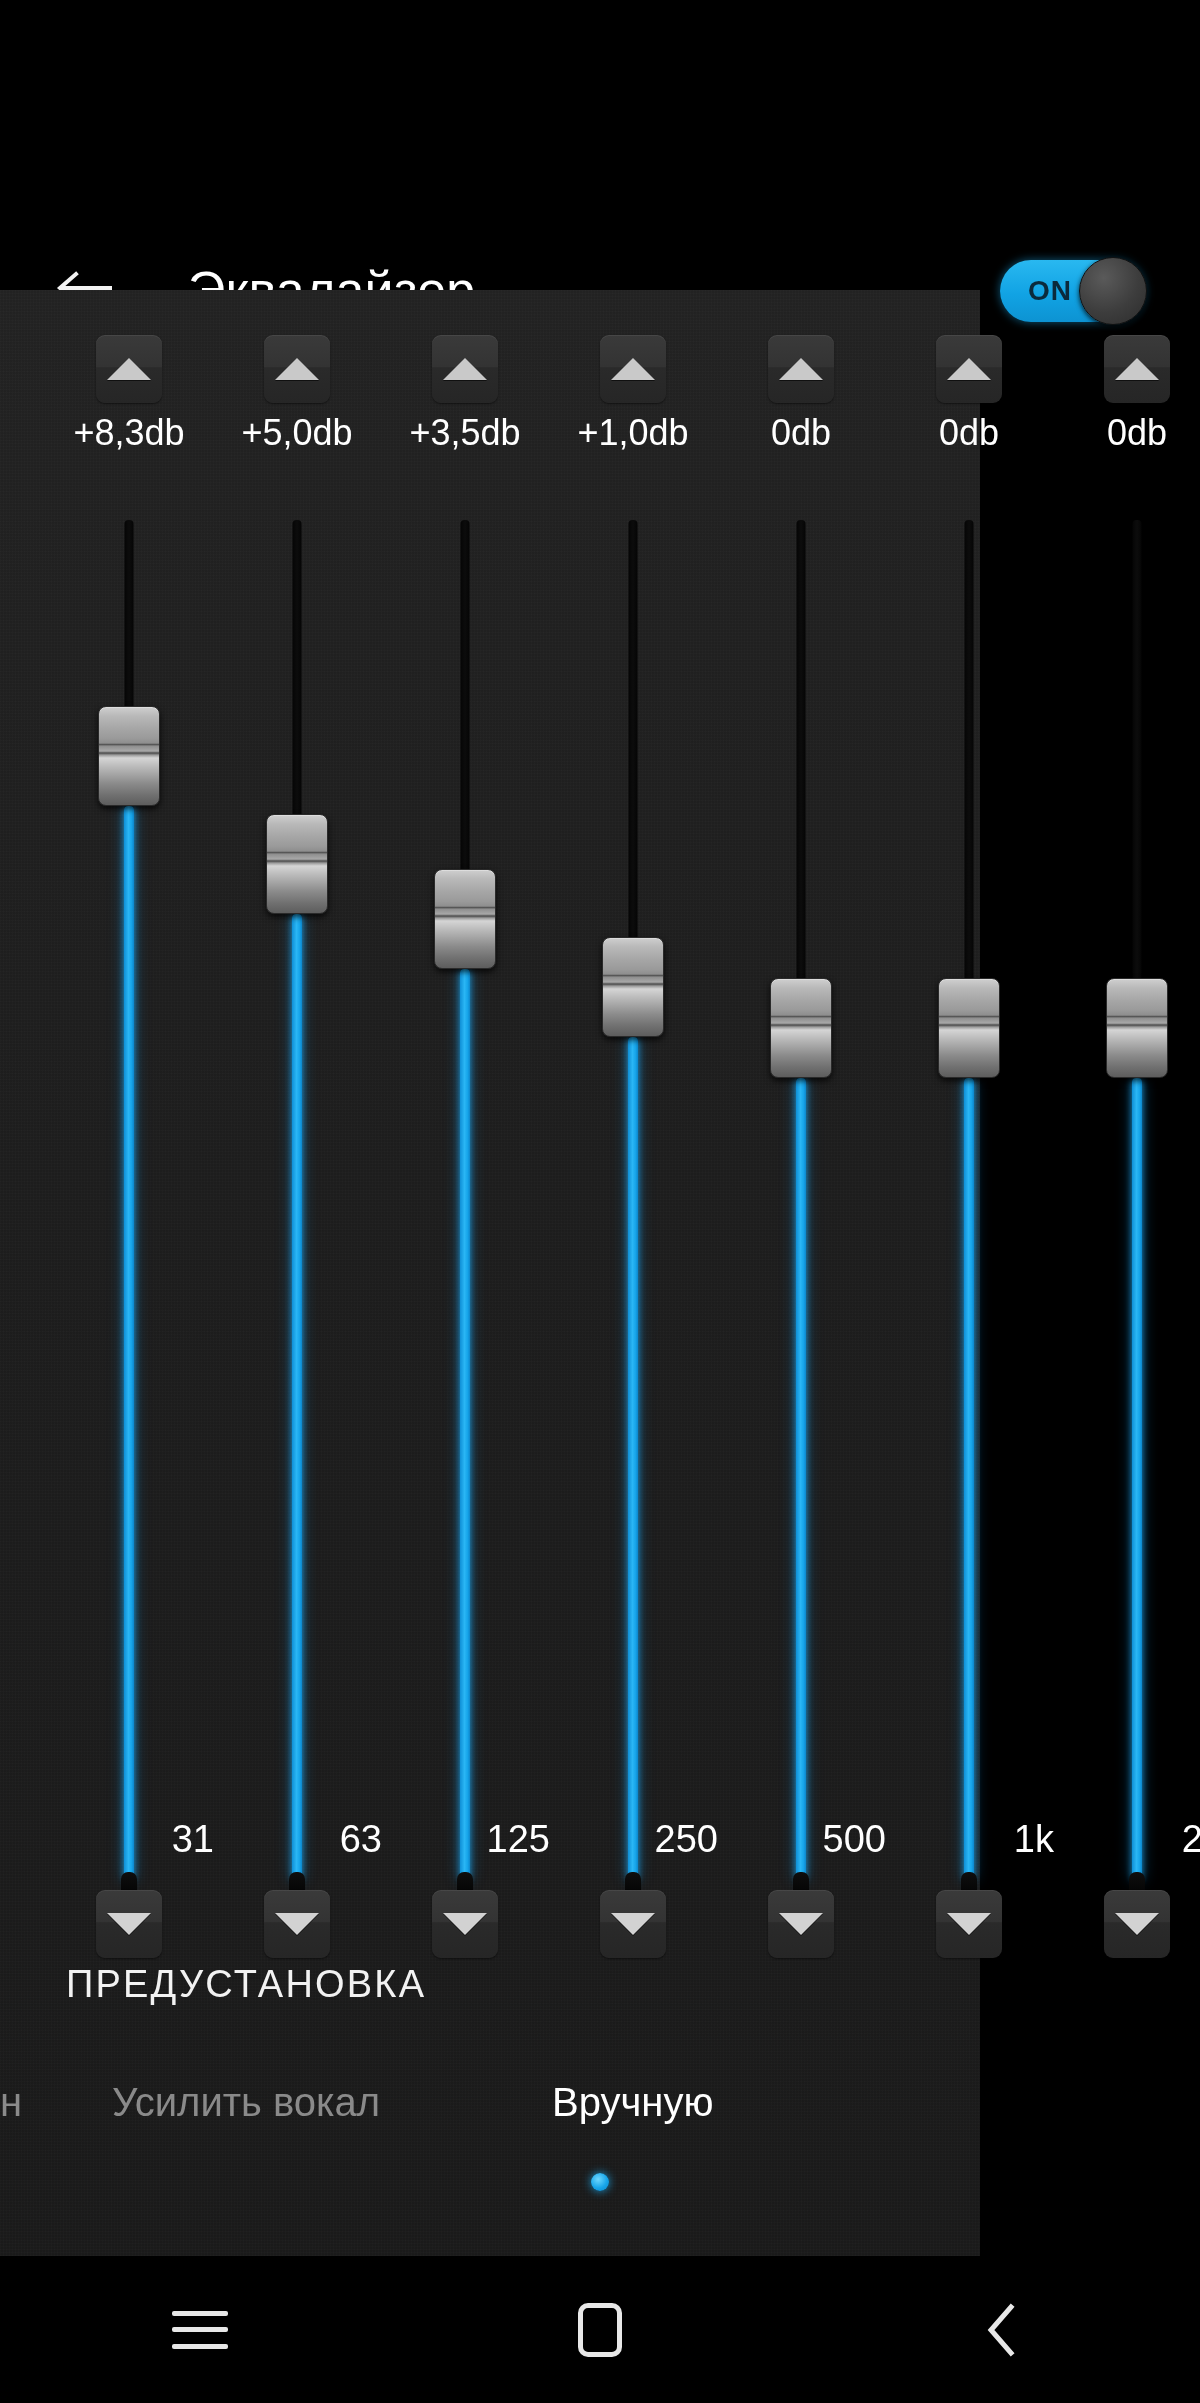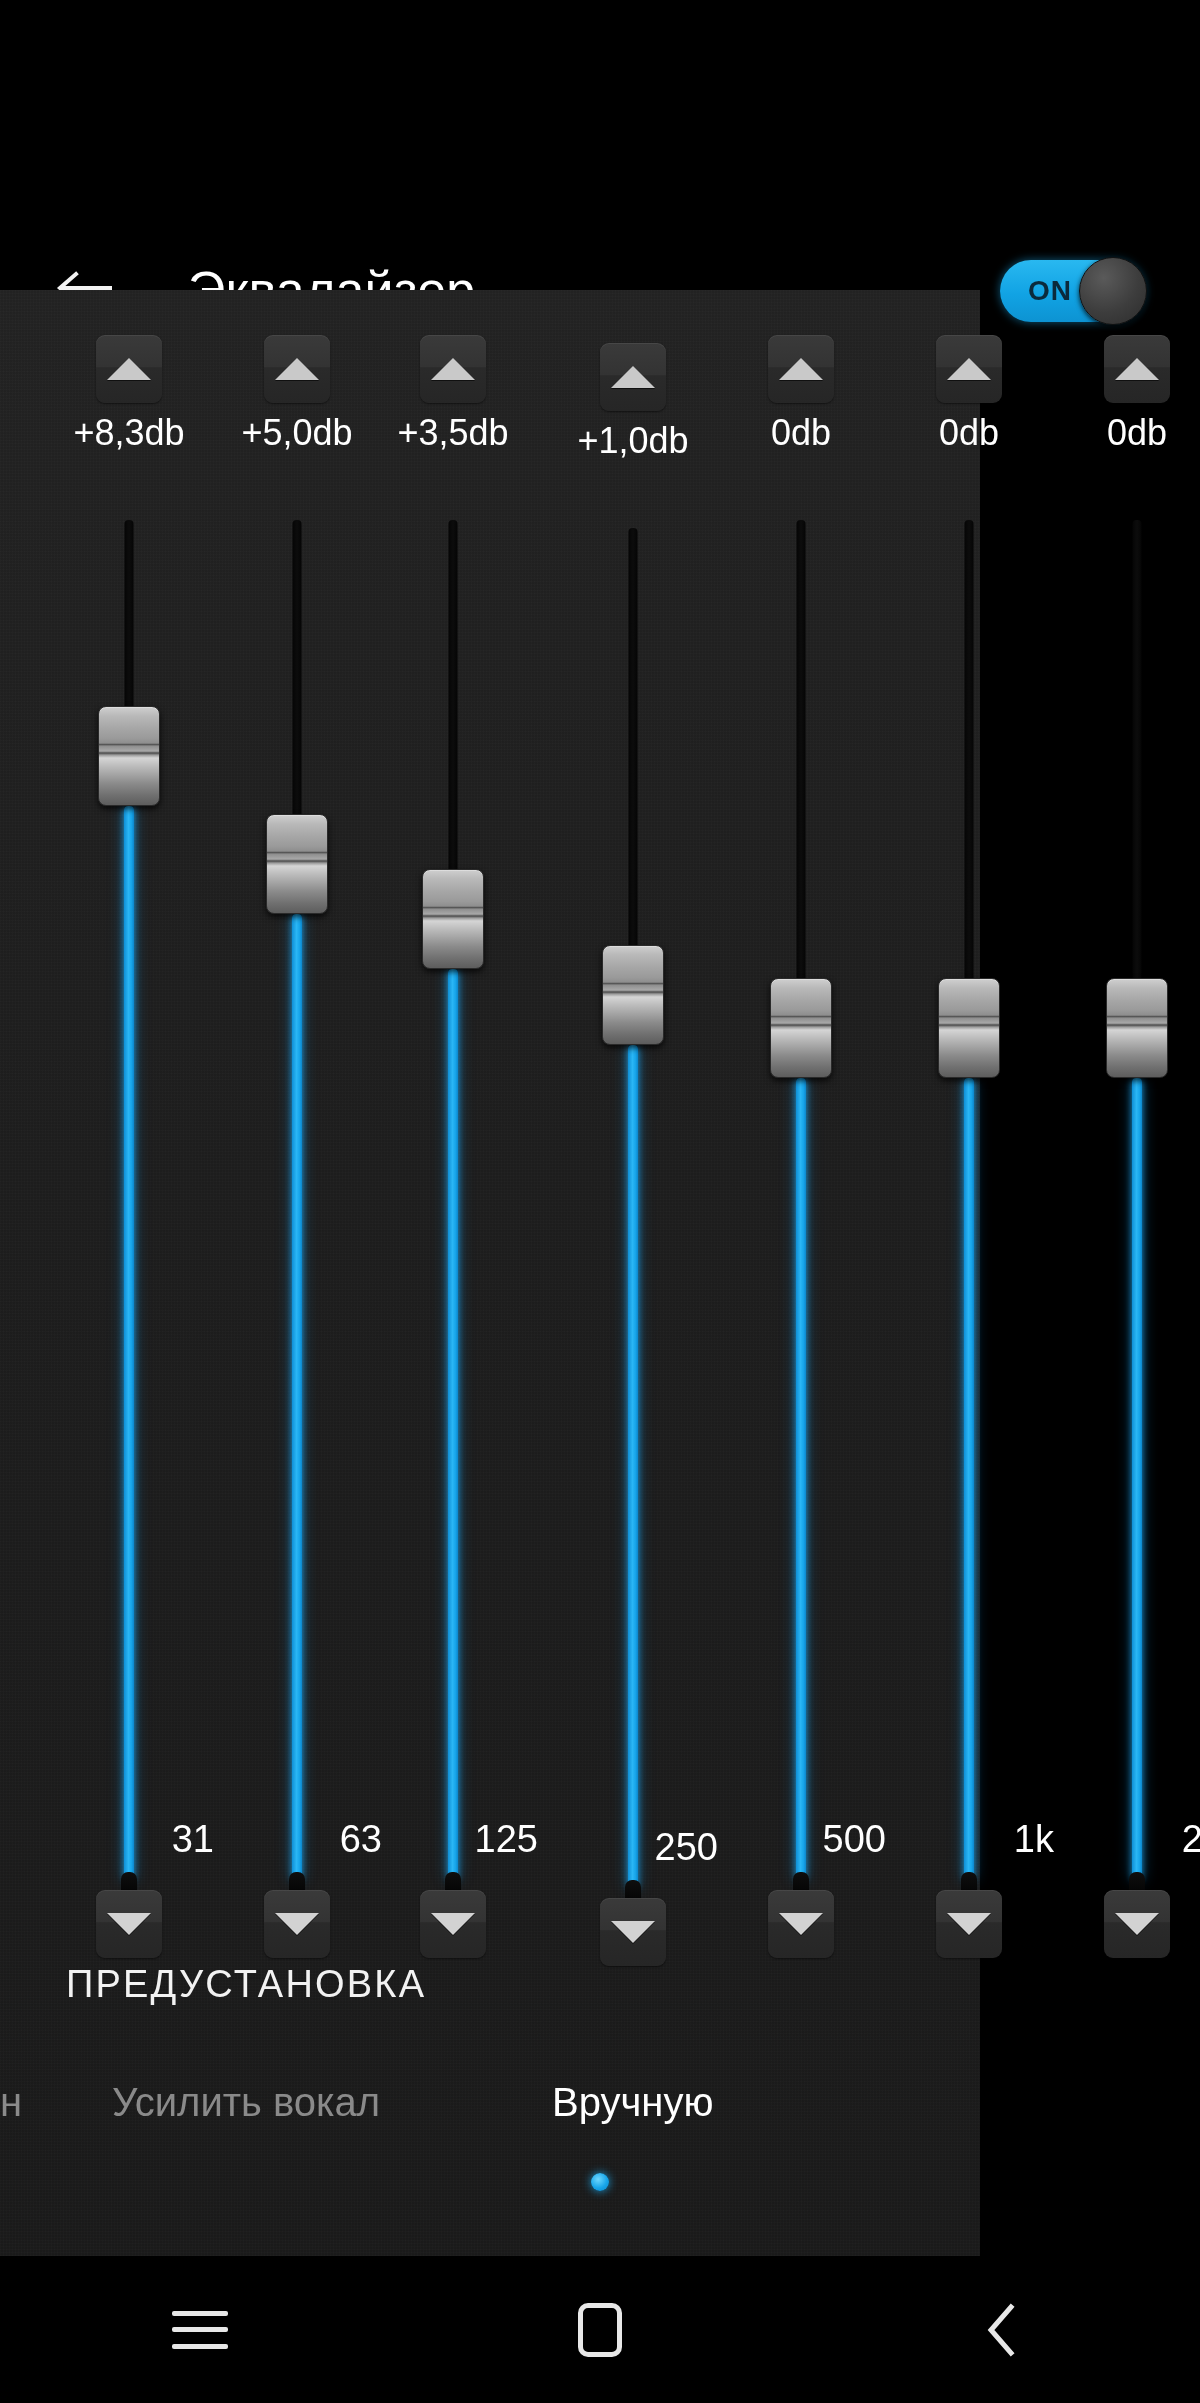--- a/index.html
+++ b/index.html
@@ -247,37 +247,37 @@
           <div class="track-dark"></div>
           <div class="track-fill" style="bottom:0;height:966px;"></div>
           <div class="track-cap" style="bottom:-22px;"></div>
           <div class="thumb" style="top:294px;"></div>
         </div>
         <div class="freq-label">63</div>
         <div class="step-btn down">
           <span class="tri down"></span>
         </div>
       </div>
-      <div class="band" style="left: 368px;">
+      <div class="band" style="left: 380px;">
         <div class="step-btn up">
           <span class="tri up"></span>
         </div>
         <div class="db-label">+3,5db</div>
         <div class="slider">
           <div class="track-dark"></div>
           <div class="track-fill" style="bottom:0;height:911px;"></div>
           <div class="track-cap" style="bottom:-22px;"></div>
           <div class="thumb" style="top:349px;"></div>
         </div>
         <div class="freq-label">125</div>
         <div class="step-btn down">
           <span class="tri down"></span>
         </div>
       </div>
-      <div class="band" style="left: 548px; margin-top: 8px;">
+      <div class="band" style="left: 548px;">
         <div class="step-btn up">
           <span class="tri up"></span>
         </div>
         <div class="db-label">+1,0db</div>
         <div class="slider">
           <div class="track-dark"></div>
           <div class="track-fill" style="bottom:0;height:843px;"></div>
           <div class="track-cap" style="bottom:-22px;"></div>
           <div class="thumb" style="top:417px;"></div>
         </div>

